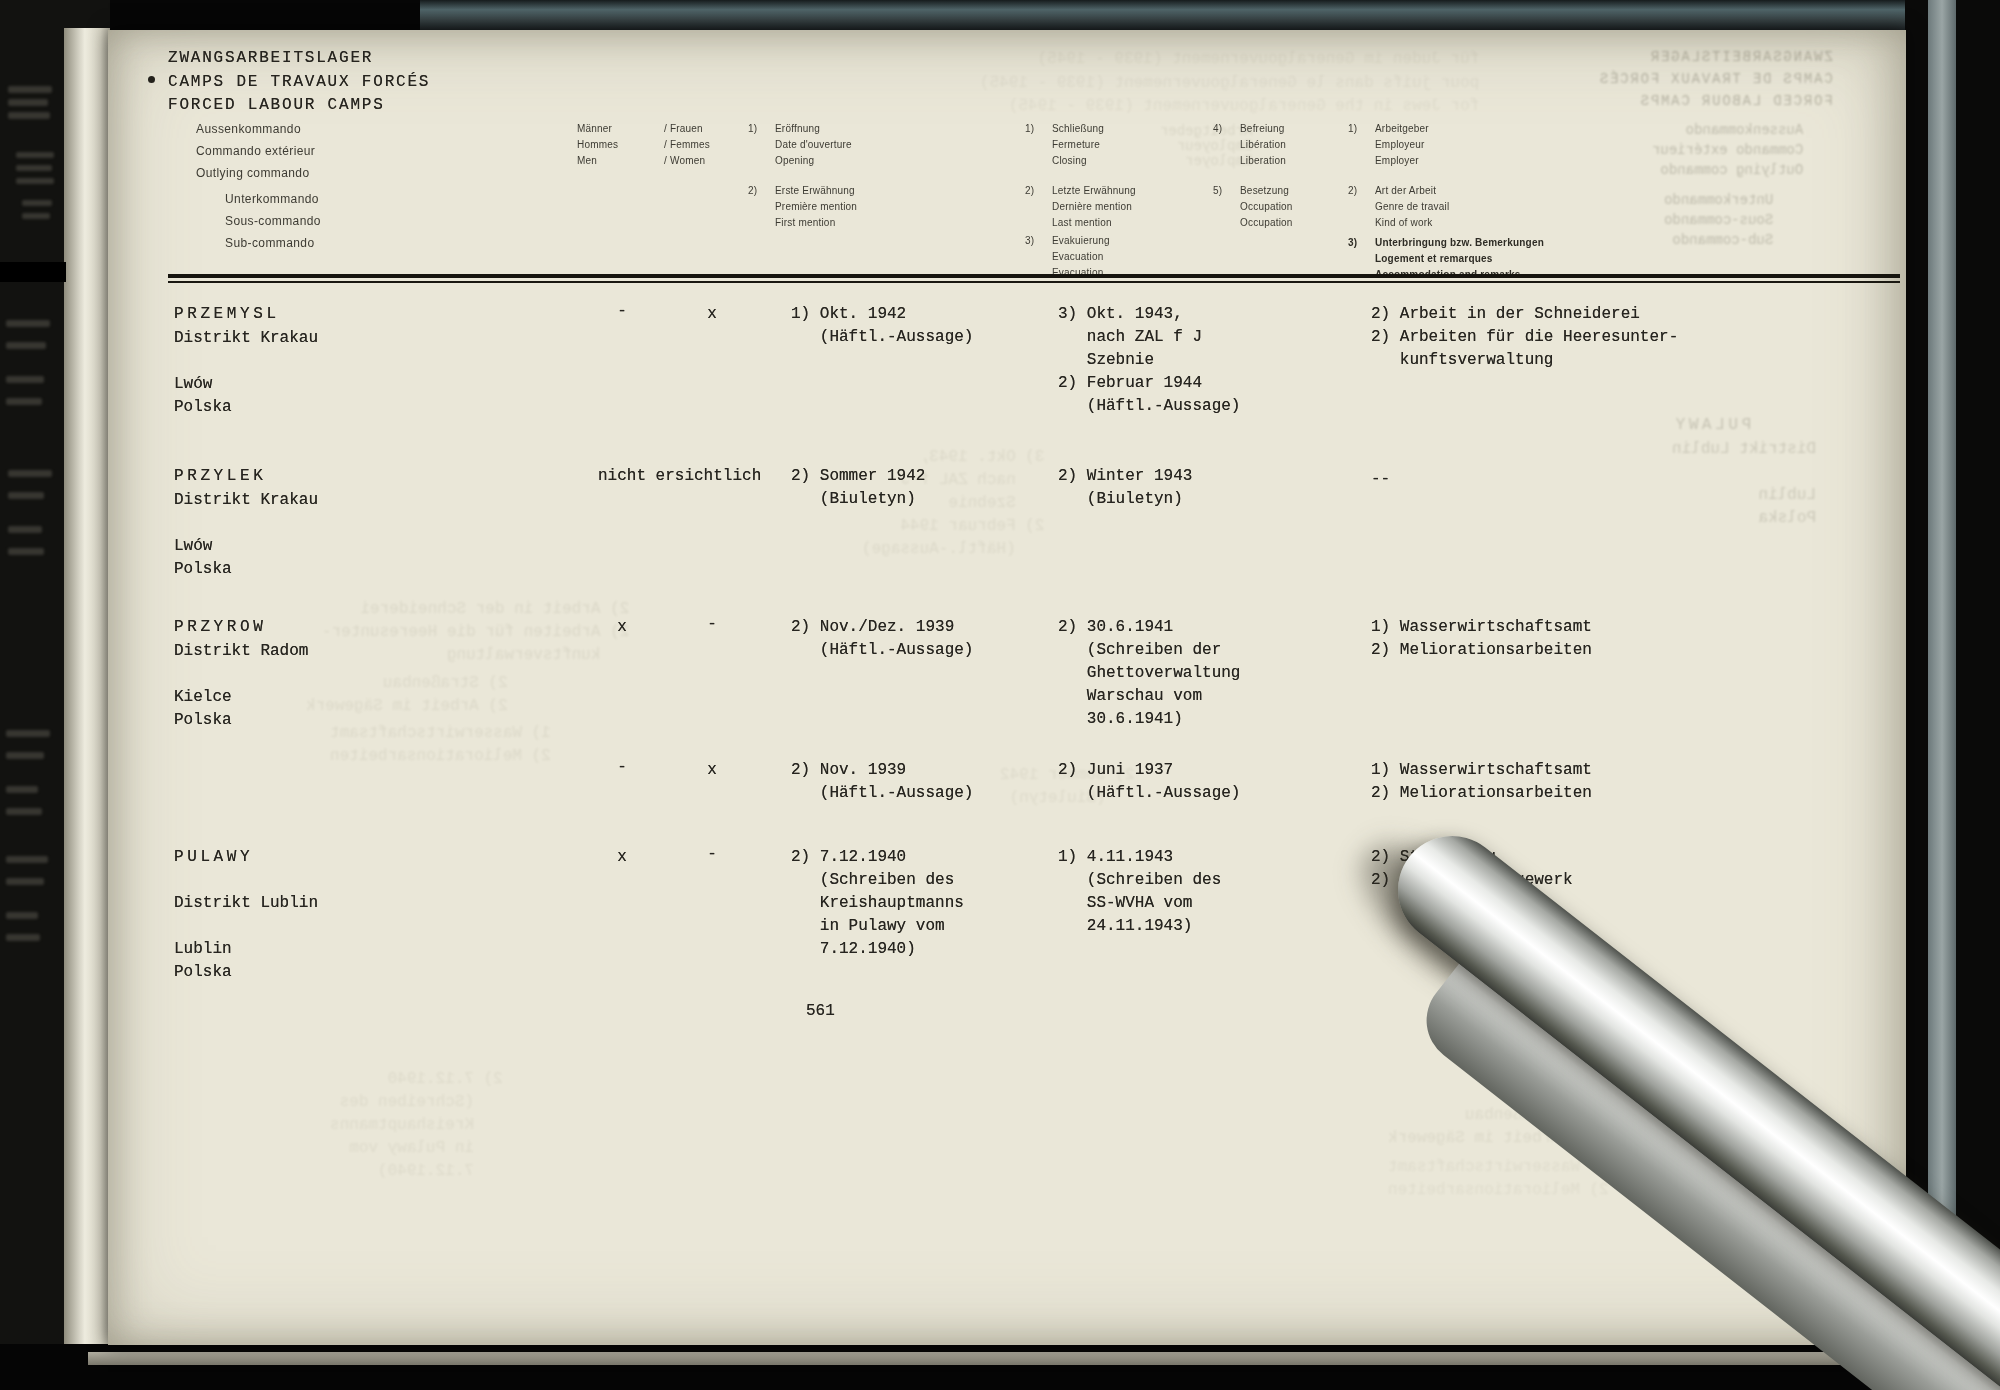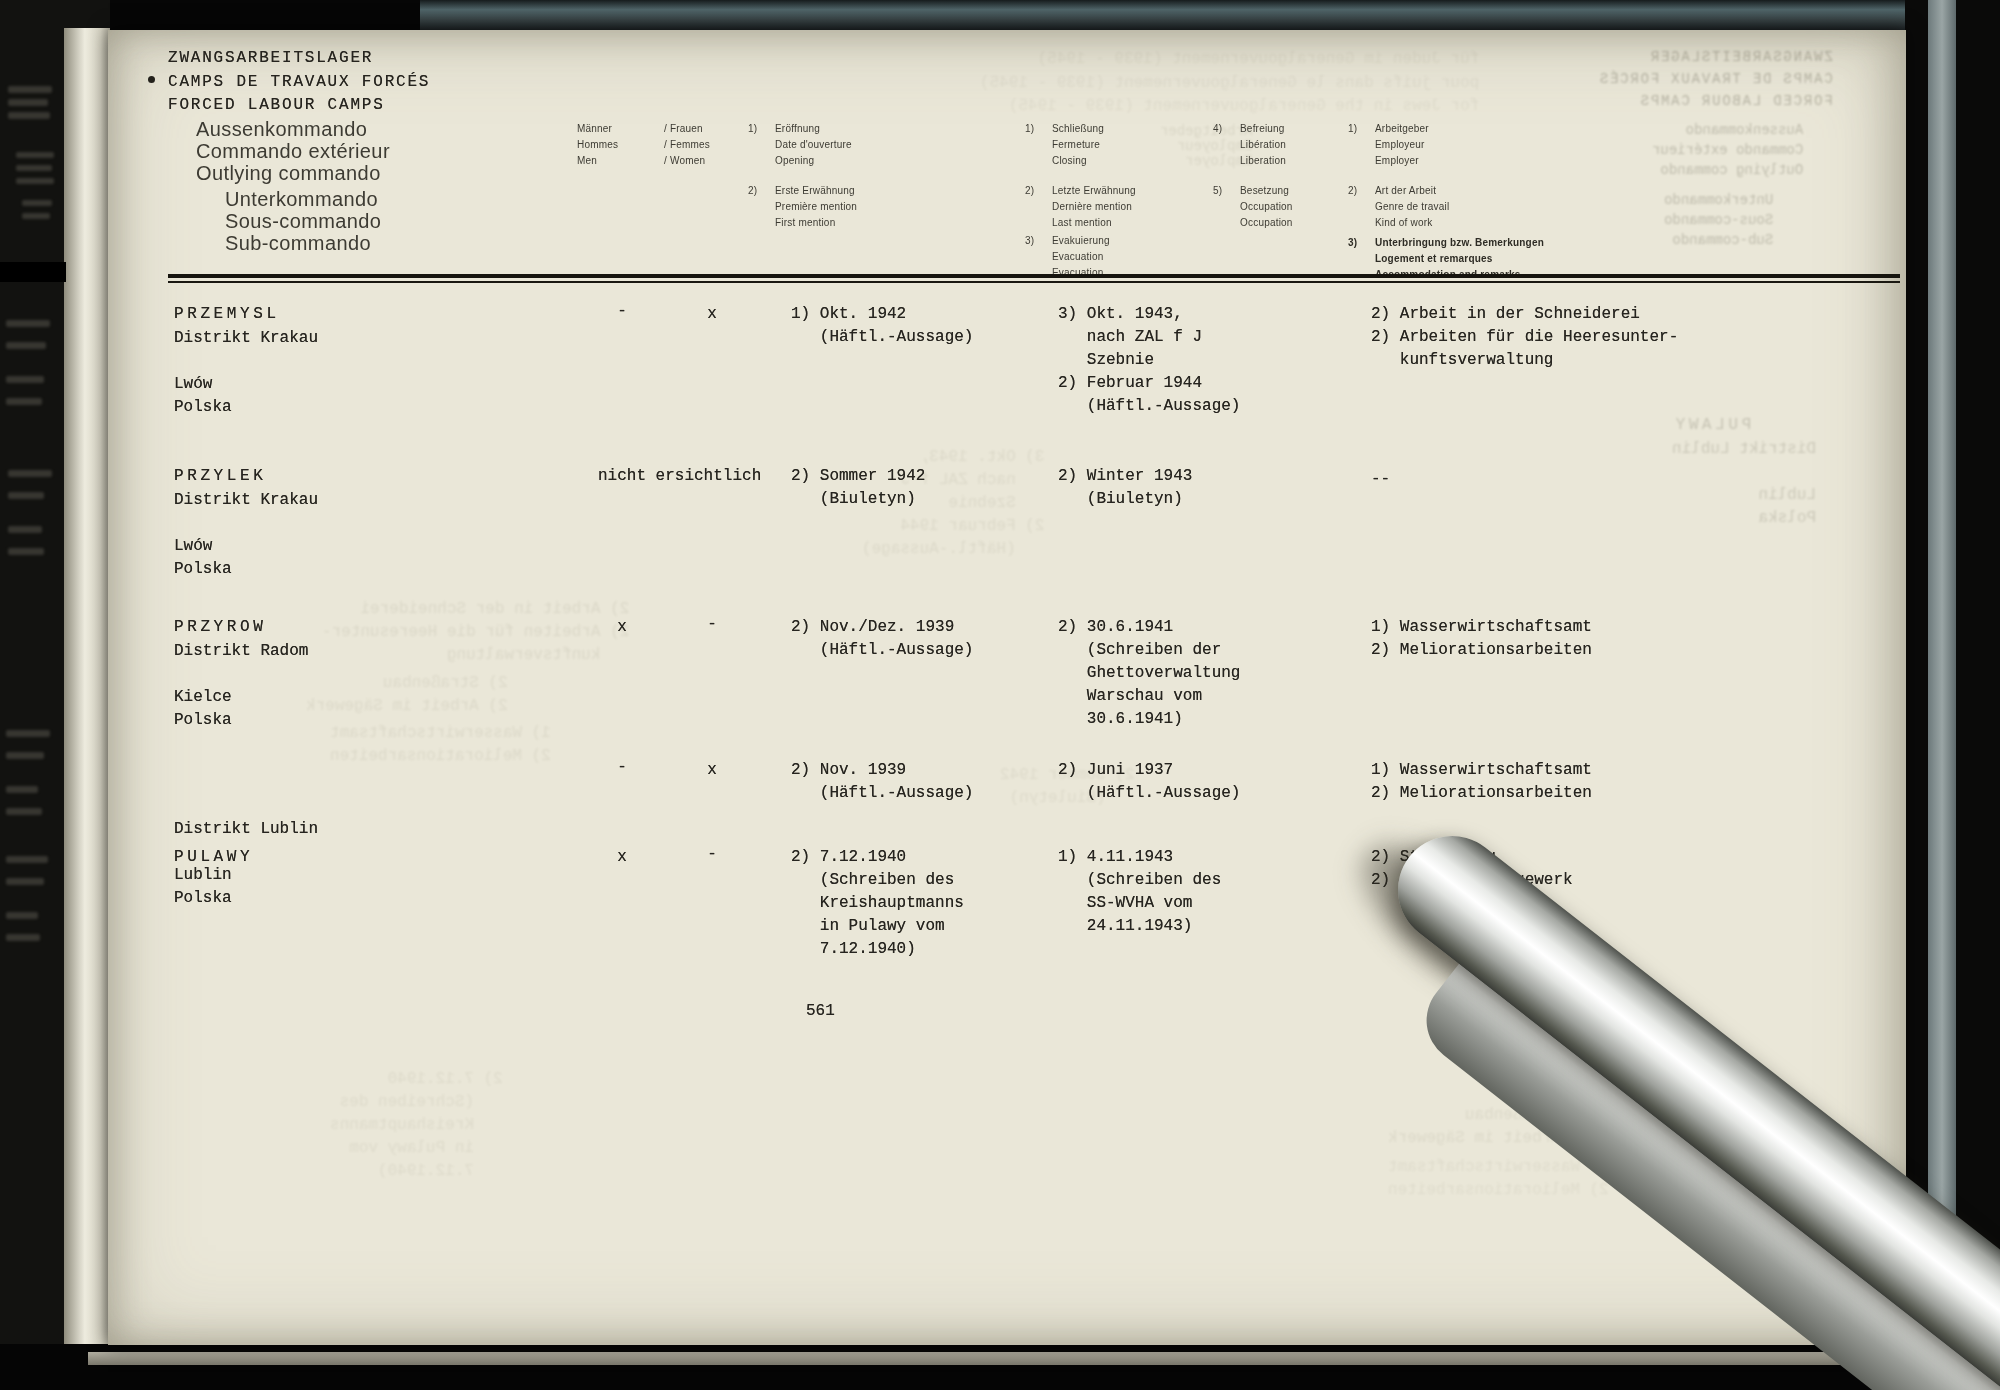--- a/index.html
+++ b/index.html
@@ -24,21 +24,21 @@
   
   .mono{font-family:"Liberation Mono","DejaVu Sans Mono",monospace;color:#26241f;}
   .sans{font-family:"Liberation Sans","DejaVu Sans",sans-serif;color:#3d3b33;}
   .pre{white-space:pre;}
   .ink{text-shadow:0 0 .6px rgba(38,36,30,.75);}
   .t-header{font-size:16px;line-height:23.5px;}
   .t-title{letter-spacing:1.8px;}
   .t-entry{font-size:16px;line-height:23px;}
   .t-name{font-size:16px;letter-spacing:3.6px;line-height:23px;}
   .leg{font-size:10px;line-height:15.8px;letter-spacing:.2px;}
-  .leg-big{font-size:20px;line-height:22px;letter-spacing:.4px;}
+  .leg-big{font-size:12px;line-height:22px;letter-spacing:.4px;}
   .leg-item{display:flex;}
   .leg-num{width:27px;flex:none;}
   .bold{font-weight:700;color:#2e2c25;}
   .mark{width:36px;text-align:center;}
   .rule-thick{height:4px;background:#16140e;}
   .rule-gap{height:3px;}
   .rule-thin{height:2px;background:#1a1811;}
   .dot{width:7px;height:7px;border-radius:50%;background:#23211b;}
   
   .ghost{position:absolute;transform:scaleX(-1);filter:blur(1px);color:#615c45;white-space:pre;
@@ -278,21 +278,21 @@
   <div class="abs mono t-entry ink mark" style="left:604px;top:756px">-</div>
   <div class="abs mono t-entry ink mark" style="left:694px;top:759px">x</div>
   <div class="abs mono t-entry ink pre" style="left:791px;top:759px">2) Nov. 1939
    (Häftl.-Aussage)</div>
   <div class="abs mono t-entry ink pre" style="left:1058px;top:759px">2) Juni 1937
    (Häftl.-Aussage)</div>
   <div class="abs mono t-entry ink pre" style="left:1371px;top:759px">1) Wasserwirtschaftsamt
 2) Meliorationsarbeiten</div>
 
   <div class="abs mono t-name ink" style="left:174px;top:846px">PULAWY</div>
-  <div class="abs mono t-entry ink pre" style="left:174px;top:818px">Distrikt Lublin
+  <div class="abs mono t-entry ink pre" style="left:174px;top:892px">Distrikt Lublin
 
 Lublin
 Polska</div>
   <div class="abs mono t-entry ink mark" style="left:604px;top:846px">x</div>
   <div class="abs mono t-entry ink mark" style="left:694px;top:843px">-</div>
   <div class="abs mono t-entry ink pre" style="left:791px;top:846px">2) 7.12.1940
    (Schreiben des
    Kreishauptmanns
    in Pulawy vom
    7.12.1940)</div>

